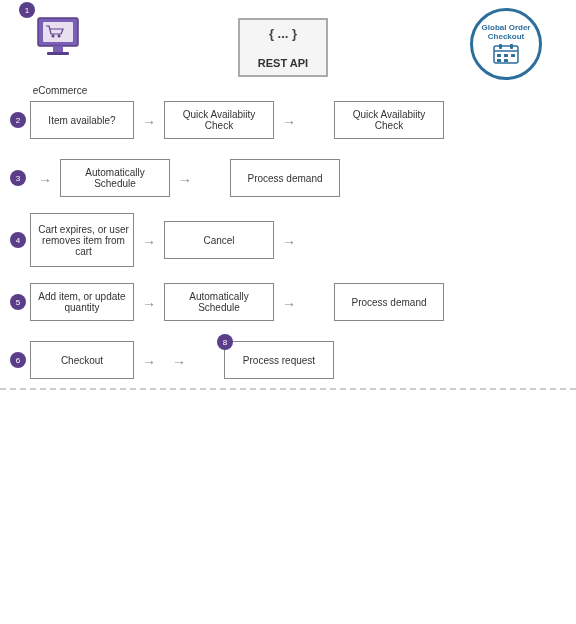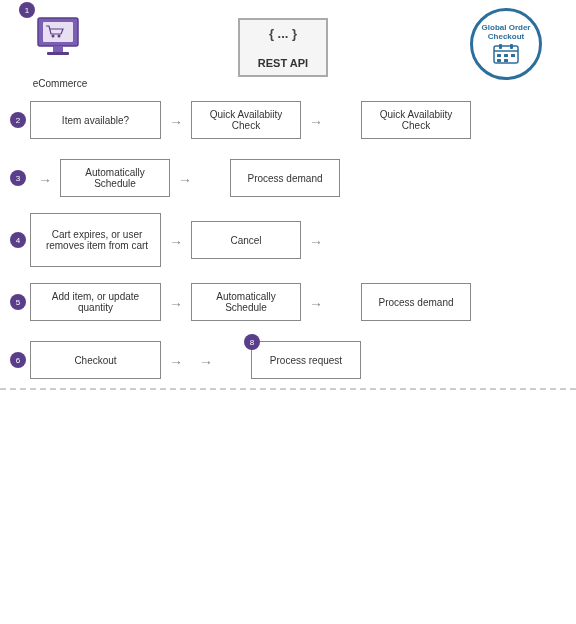--- a/index.html
+++ b/index.html
@@ -36,21 +36,21 @@
     .icon-block {
       display: flex;
       flex-direction: column;
       align-items: center;
       width: 100px;
     }
 
     .icon-label {
       font-size: 10px;
       text-align: center;
-      margin-top: 5px;
+      margin-top: 12px;
       color: #333;
     }
 
     .rest-api-box {
       border: 2px solid #aaa;
       background: #f5f5f5;
       padding: 6px 10px;
       text-align: center;
       font-size: 13px;
       font-weight: bold;
@@ -82,21 +82,21 @@
       border-radius: 50%;
       font-size: 8px;
       display: flex;
       align-items: center;
       justify-content: center;
       margin-right: 4px;
       flex-shrink: 0;
     }
 
     .left-box {
-      width: 131px;
+      width: 104px;
       min-height: 38px;
       border: 1.5px solid #888;
       background: #fff;
       display: flex;
       align-items: center;
       justify-content: center;
       text-align: center;
       padding: 3px;
       font-size: 10px;
       color: #333;

